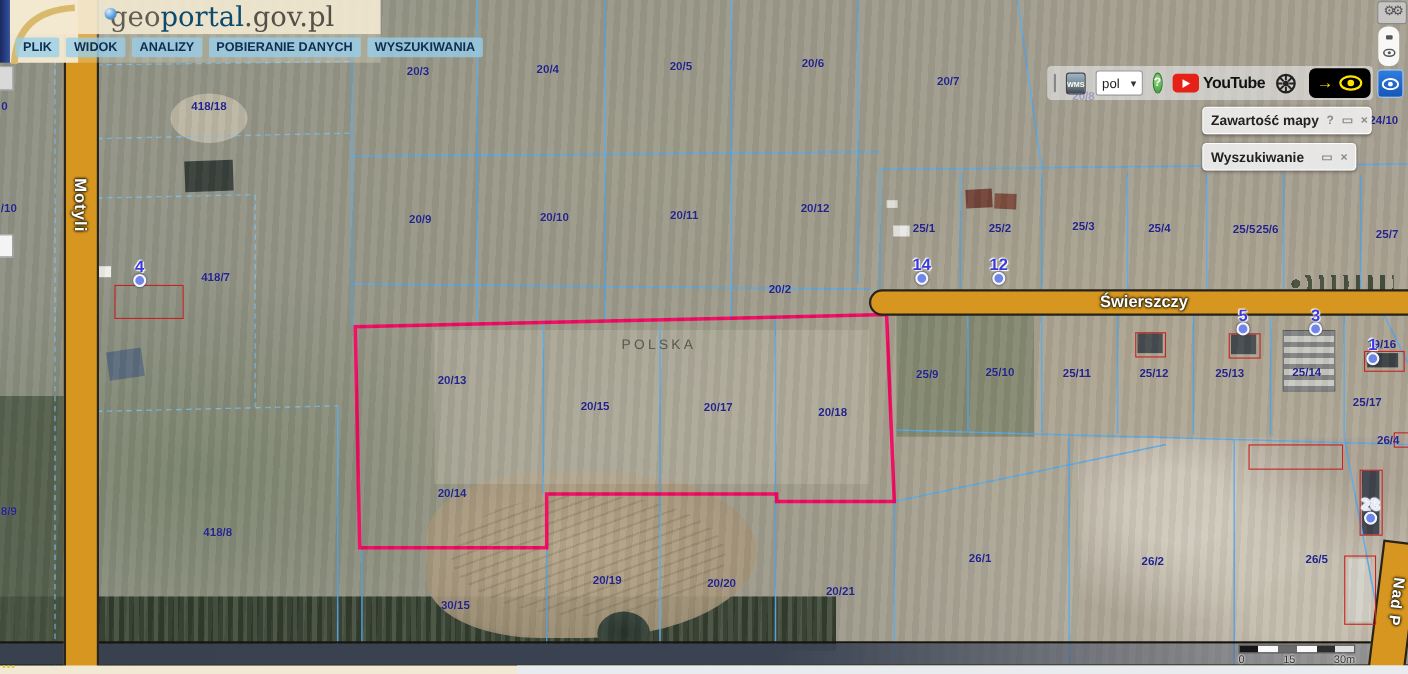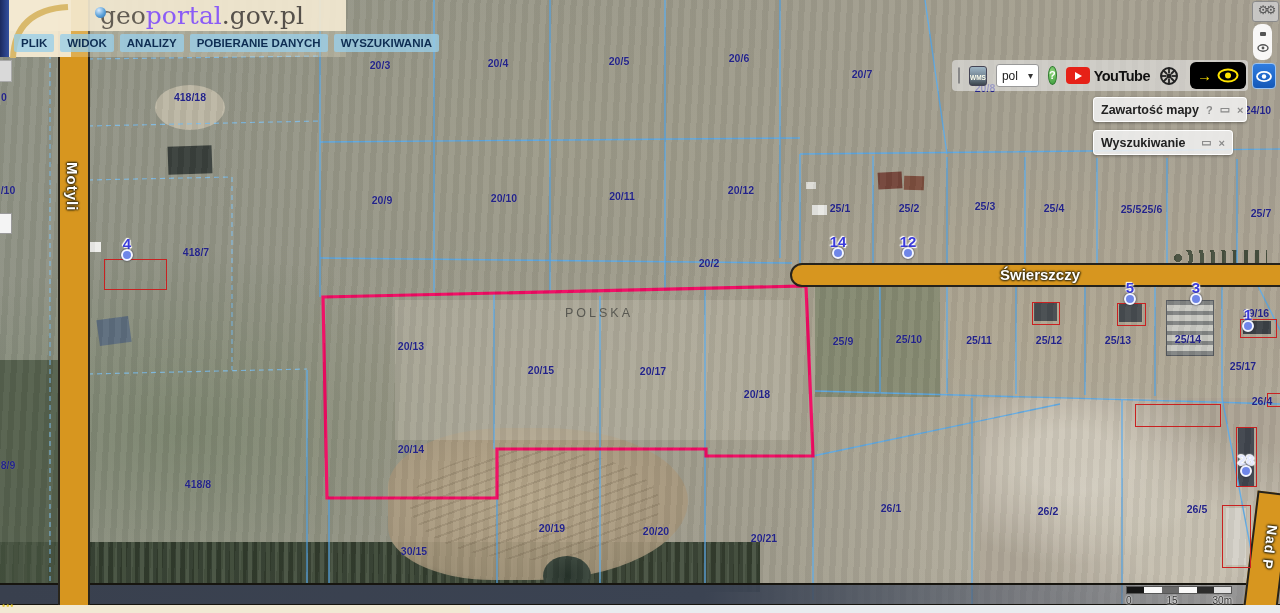--- a/index.html
+++ b/index.html
@@ -58,21 +58,21 @@
   #scalebar .ticks{display:flex;justify-content:space-between;font-size:10px;color:#333;margin-top:1px;
     text-shadow:0 0 2px #fff,0 0 2px #fff;}
 
   
   #nav-strip{position:absolute;left:0;top:0;width:9px;height:57px;background:linear-gradient(90deg,#1b2a5e,#3350a0);z-index:11;}
   #hdr-band{position:absolute;left:9px;top:0;width:337px;height:31px;background:rgba(243,233,209,.92);z-index:10;}
   #hdr-sub{position:absolute;left:9px;top:31px;width:337px;height:26px;background:rgba(240,232,210,.28);z-index:10;}
   #hdr-corner{position:absolute;left:9px;top:0;width:62px;height:57px;background:rgba(243,233,209,.95);
     border-bottom-left-radius:0;z-index:10;}
   #logo{position:absolute;left:100px;top:1px;z-index:12;font-family:"DejaVu Serif",serif;font-size:25px;white-space:nowrap;}
-  #logo .p1{color:#625c53;}#logo .p2{color:#8b5cf6;text-align:right;}#logo .p3{color:#55504a;}
+  #logo .p1{color:#625c53;}#logo .p2{color:#0c4a6e;text-align:right;}#logo .p3{color:#55504a;}
   #logo-orb{position:absolute;left:95px;top:7px;width:11px;height:11px;border-radius:50%;z-index:13;
     background:radial-gradient(circle at 35% 30%,#d9ecff,#5aa0d8 55%,#2a6aa8);}
   #menu{position:absolute;left:14px;top:34px;display:flex;gap:6px;z-index:12;justify-content:flex-end;}
   .menu-btn{background:rgba(152,206,233,.78);color:#0e2d52;font-size:11.5px;font-weight:bold;
     padding:3px 7px;border-radius:2px;cursor:pointer;white-space:nowrap;}
   .edge-box1{position:absolute;left:0;top:60px;width:11px;height:20px;background:#d9d9d9;border:1px solid #aaa;border-left:none;z-index:9;}
   .edge-box2{position:absolute;left:0;top:213px;width:11px;height:19px;background:#f4f4f4;border:1px solid #999;border-left:none;z-index:9;}
   .corner-dots{position:absolute;left:2px;top:601px;z-index:9;color:#e2c93f;font-size:9px;letter-spacing:1px;font-weight:bold;}
 
   
@@ -256,21 +256,21 @@
         <span class="lbl parcel" style="left: 979px; top: 340px;">25/11</span>
         <span class="lbl parcel" style="left: 1049px; top: 340px;">25/12</span>
         <span class="lbl parcel" style="left: 1118px; top: 340px;">25/13</span>
         <span class="lbl parcel" style="left: 1188px; top: 339px;">25/14</span>
         <span class="lbl parcel" style="left: 1256px; top: 313px;">19/16</span>
         <span class="lbl parcel" style="left: 1243px; top: 366px;">25/17</span>
         <span class="lbl parcel" style="left: 1262px; top: 401px;">26/4</span>
         <span class="lbl parcel" style="left: 411px; top: 346px;">20/13</span>
         <span class="lbl parcel" style="left: 541px; top: 370px;">20/15</span>
         <span class="lbl parcel" style="left: 653px; top: 371px;">20/17</span>
-        <span class="lbl parcel" style="left: 757px; top: 375px; margin-top: 19px;">20/18</span>
+        <span class="lbl parcel" style="left: 757px; top: 375px;">20/18</span>
         <span class="lbl parcel" style="left: 411px; top: 449px;">20/14</span>
         <span class="lbl parcel" style="left: 414px; top: 551px;">30/15</span>
         <span class="lbl parcel" style="left: 552px; top: 528px;">20/19</span>
         <span class="lbl parcel" style="left: 656px; top: 531px;">20/20</span>
         <span class="lbl parcel" style="left: 764px; top: 538px;">20/21</span>
         <span class="lbl parcel" style="left: 891px; top: 508px;">26/1</span>
         <span class="lbl parcel" style="left: 1048px; top: 511px;">26/2</span>
         <span class="lbl parcel" style="left: 1197px; top: 509px;">26/5</span>
       </div>
     <div>

